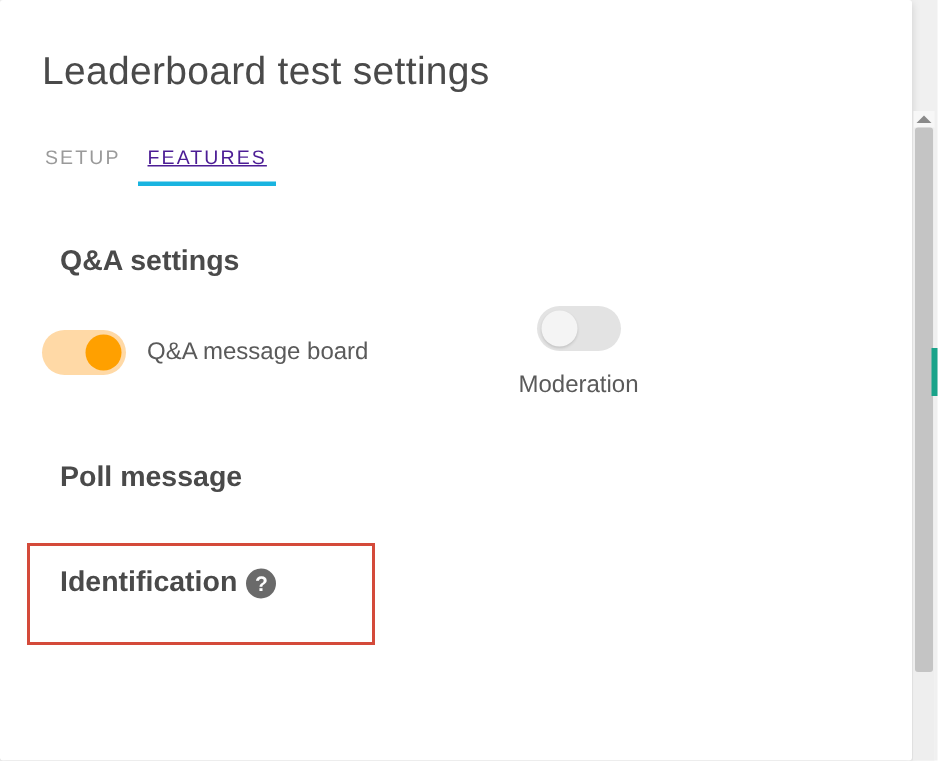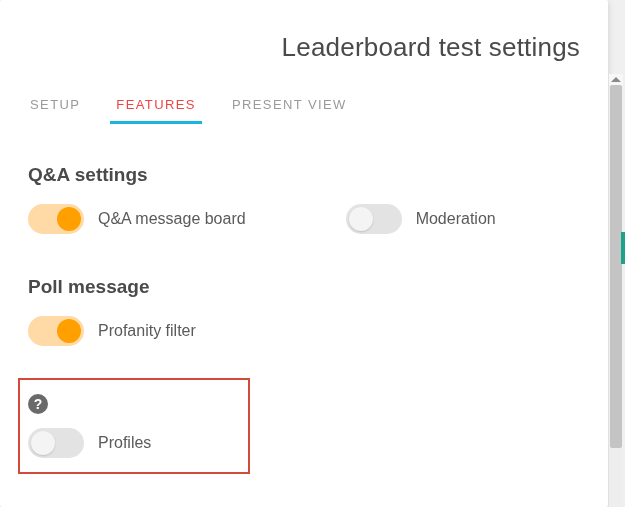--- a/index.html
+++ b/index.html
@@ -20,40 +20,40 @@
       border-radius: 2px;
       box-shadow: 0 2px 6px rgba(0,0,0,0.15);
       padding: 32px 28px 0 28px;
     }
     .page-title {
       font-size: 26px;
       font-weight: 400;
       color: #4a4a4a;
       letter-spacing: 0.2px;
       margin-bottom: 34px;
-      text-align: right;
     }
     .tabs {
       display: flex;
-      gap: 32px;
+      gap: 14px;
       border-bottom: none;
       margin-bottom: 40px;
       margin-top: 19px;
     }
     .tab {
       font-size: 13px;
       letter-spacing: 1.4px;
       color: #9a9a9a;
       padding: 0 2px 12px 2px;
       cursor: pointer;
       position: relative;
       font-weight: 500;
     }
     .tab.active {
-      color: #ef4444;
+      color: #4c1d95;
+      text-decoration: underline;
     }
     .tab.active::after {
       content: "";
       position: absolute;
       left: -4px;
       right: -4px;
       bottom: 0;
       height: 3px;
       background: #19b4e0;
     }
@@ -61,20 +61,21 @@
       margin-bottom: 42px;
     }
     .section-title {
       font-size: 19px;
       color: #4a4a4a;
       font-weight: 600;
       margin-bottom: 18px;
       display: flex;
       align-items: center;
       gap: 6px;
+      margin-left: 12px;
     }
     .row {
       display: flex;
       align-items: center;
       gap: 40px;
     }
     .toggle-item {
       display: flex;
       align-items: center;
       gap: 14px;
@@ -137,40 +138,39 @@
     }
     .scrollbar .arrow {
       width: 0; height: 0;
       border-left: 5px solid transparent;
       border-right: 5px solid transparent;
       margin: 3px 0;
     }
     .scrollbar .arrow-up { border-bottom: 5px solid #8a8a8a; }
     .scrollbar .track { flex: 1; width: 14px; background: #eee; position: relative; }
     .scrollbar .thumb-bar { position: absolute; top: 0; left: 1px; right: 1px; height: 86%; background: #c4c4c4; border-radius: 2px; }
-    .moderation { margin-left: 60px; }
+    .moderation { margin-left: 60px; flex-direction: column; }
     .right-accent {
       position: absolute;
       right: 0;
       top: 232px;
       width: 4px;
       height: 32px;
       background: #1aa38a;
     }
   </style>
 </head>
 <body>
 
 <div class="modal">
   <h1 class="page-title">Leaderboard test settings</h1>
 
   <div class="tabs">
     <div class="tab">SETUP</div>
     <div class="tab active">FEATURES</div>
-    <div class="tab">PRESENT VIEW</div>
   </div>
 
   <div class="section">
     <div class="section-title">Q&amp;A settings</div>
     <div class="row">
       <div class="toggle-item">
         <div class="toggle toggle-on">
             <div class="thumb"></div>
           </div>
         <span class="toggle-label">Q&amp;A message board</span>
@@ -179,41 +179,26 @@
         <div class="toggle toggle-off">
             <div class="thumb"></div>
           </div>
         <span class="toggle-label">Moderation</span>
       </div>
     </div>
   </div>
 
   <div class="section">
     <div class="section-title">Poll message</div>
-    <div class="row">
-      <div class="toggle-item">
-        <div class="toggle toggle-on">
-            <div class="thumb"></div>
-          </div>
-        <span class="toggle-label">Profanity filter</span>
-      </div>
-    </div>
   </div>
 
   <div class="highlight-box">
     <div class="section-title">
+      <span>Identification</span>
       <span class="help-icon">?</span>
-    </div>
-    <div class="row">
-      <div class="toggle-item">
-        <div class="toggle toggle-off">
-            <div class="thumb"></div>
-          </div>
-        <span class="toggle-label">Profiles</span>
-      </div>
     </div>
   </div>
 </div>
 
 <div class="scrollbar">
   <div class="arrow arrow-up"></div>
   <div class="track">
     <div class="thumb-bar"></div>
   </div>
 </div>

